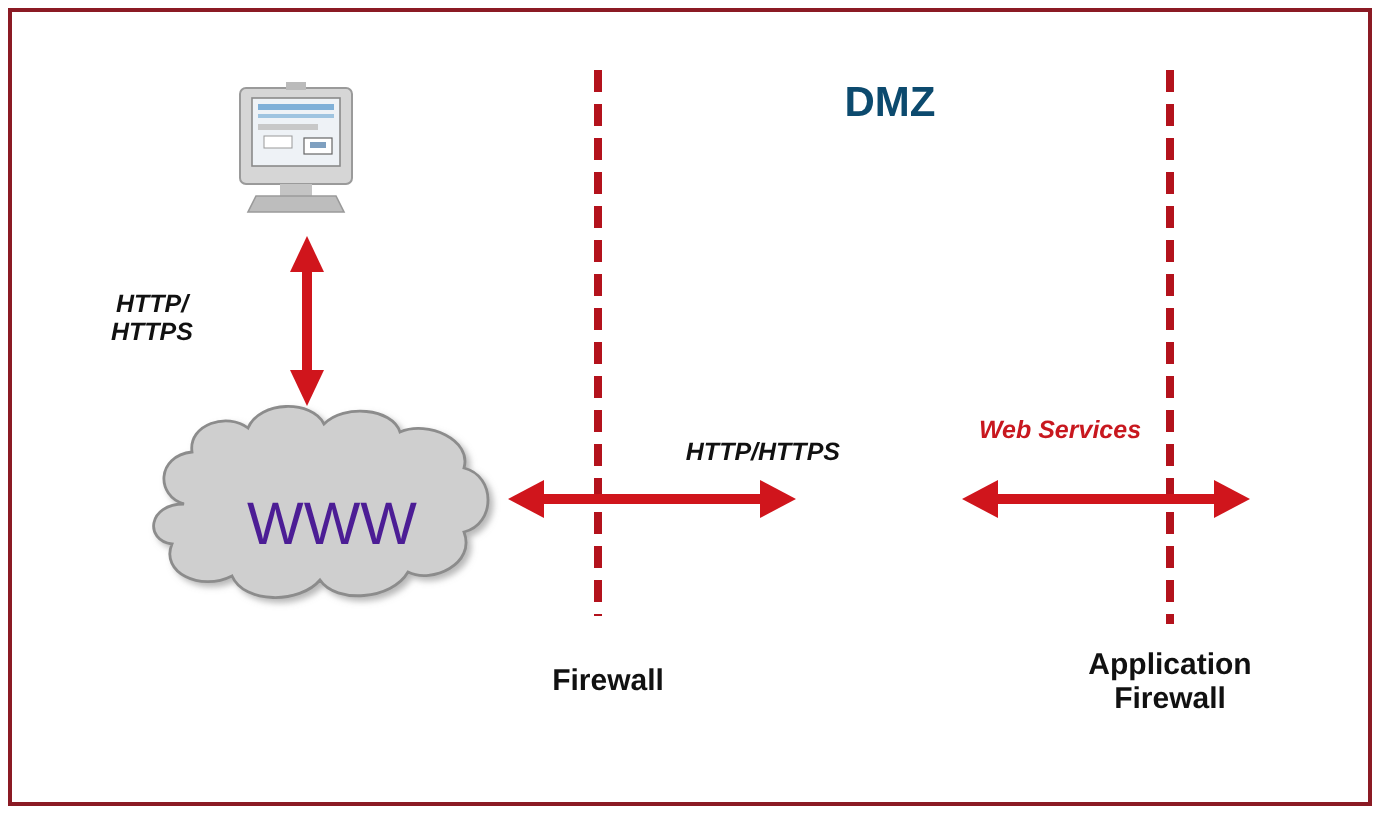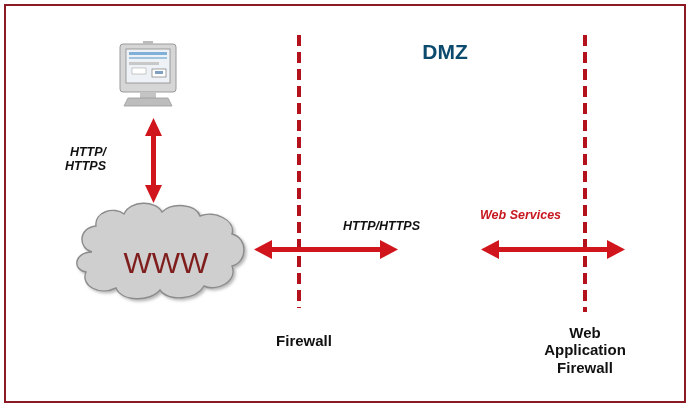--- a/index.html
+++ b/index.html
@@ -2,27 +2,27 @@
 <html><head>
 <meta charset="utf-8">
 <style>
   html, body { margin: 0; padding: 0; background: #ffffff; }
   body { width: 693px; height: 411px; position: relative; overflow: hidden; font-family: "Liberation Sans", sans-serif; }
   .frame { position: absolute; left: 4px; top: 4px; width: 682px; height: 399px; border: 2px solid #8b1a24; box-sizing: border-box; }
   svg.diagram { position: absolute; left: 0; top: 0; }
   .lbl { position: absolute; font-family: "Liberation Sans", sans-serif; font-weight: bold; text-align: center; line-height: 1.15; }
   .proto { font-style: italic; font-size: 12.5px; color: #111; }
   .dmz { font-size: 21px; color: #0c4a6e; left: 405px; top: 40px; width: 80px; }
-  .proto-left { left: 46px; top: 145px; width: 60px; text-align: right; }
+  .proto-left { left: 46px; top: 145px; width: 60px; text-align: center; }
   .proto-mid { left: 320px; top: 219px; width: 100px; text-align: right; }
-  .ws { left: 480px; top: 208px; width: 100px; text-align: left; color: #c8181f; font-style: italic; font-size: 12.5px; }
+  .ws { left: 480px; top: 208px; width: 100px; text-align: center; color: #c8181f; font-style: italic; font-size: 12.5px; }
   .fw { font-size: 15px; color: #111; }
   .fw-corp { left: 244px; top: 332px; width: 120px; }
   .fw-waf { left: 530px; top: 324px; width: 110px; }
-  .www { position: absolute; left: 116px; top: 246px; width: 100px; text-align: center; font-size: 30px; color: #7f1d1d; font-family: "Liberation Sans", sans-serif; }
+  .www { position: absolute; left: 116px; top: 246px; width: 100px; text-align: center; font-size: 30px; color: #4c1d95; font-family: "Liberation Sans", sans-serif; }
 </style>
 </head>
 <body>
 
 <div class="frame"></div>
 
 <svg class="diagram" width="693" height="411" viewBox="0 0 693 411">
   <defs>
     <filter id="sh" x="-10%" y="-10%" width="130%" height="130%">
       <feDropShadow dx="2" dy="2" stdDeviation="1.5" flood-color="#888" flood-opacity="0.6"></feDropShadow>
@@ -91,16 +91,15 @@
 
 <div class="lbl proto proto-mid">HTTP/HTTPS</div>
 
 <div class="lbl ws">Web Services</div>
 
 <div class="lbl fw fw-corp">
   <div>Firewall</div>
 </div>
 
 <div class="lbl fw fw-waf">
-  <div>Web</div>
   <div>Application</div>
   <div>Firewall</div>
 </div>
 
 </body></html>

